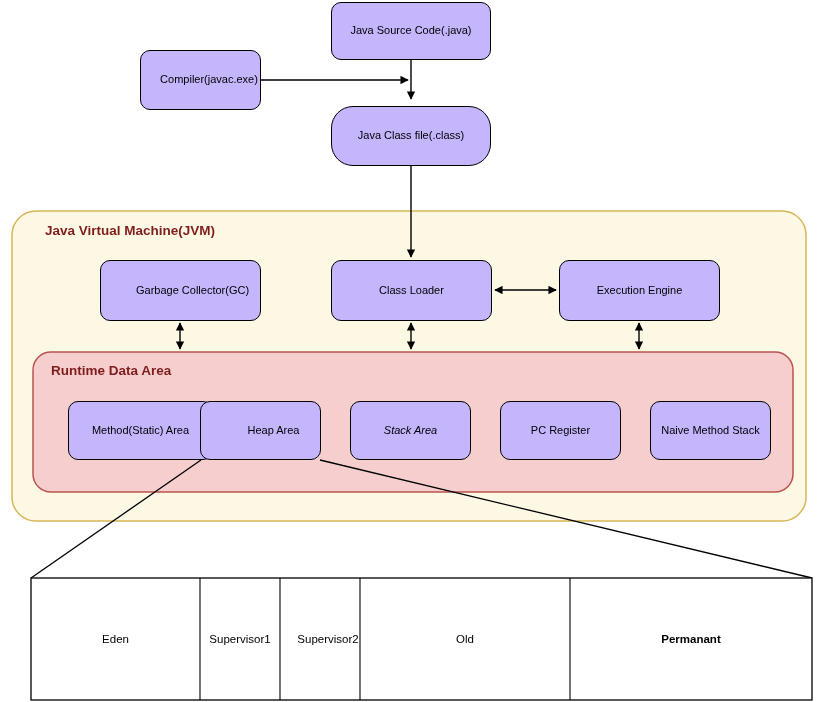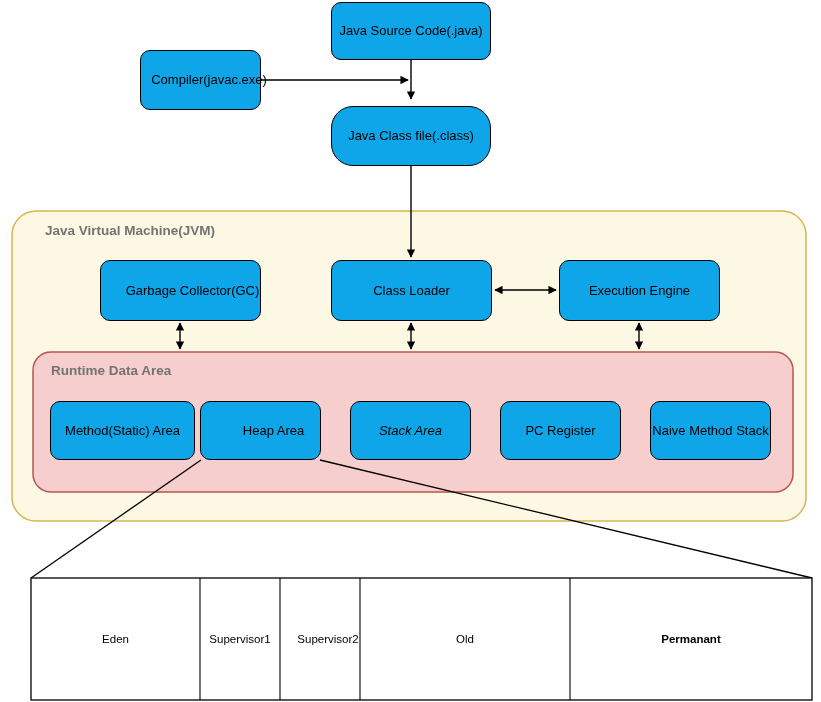--- a/index.html
+++ b/index.html
@@ -24,42 +24,42 @@
   #edge-layer {
     position: absolute;
     left: 0; top: 0;
     width: 821px;
     height: 702px;
   }
   
   .node {
     position: absolute;
     box-sizing: border-box;
-    background: #0ea5e9;
+    background: #c4b5fd;
     border: 1px solid #000000;
     border-radius: 10px;
     display: flex;
     align-items: center;
     justify-content: center;
     text-align: center;
-    font-size: 13px;
+    font-size: 11px;
     color: #000000;
     line-height: 1.2;
     padding: 2px 4px;
   }
   .node-label {
     display: block;
     white-space: nowrap;
   }
   
   .group-title {
     position: absolute;
     font-size: 13.5px;
     font-weight: bold;
-    color: #737373;
+    color: #7f1d1d;
     white-space: nowrap;
   }
   
   .heap-cell {
     position: absolute;
     box-sizing: border-box;
     display: flex;
     align-items: center;
     justify-content: center;
     text-align: center;
@@ -133,21 +133,21 @@
   <div class="node" style="left:331px; top:260px; width:161px; height:61px;">
     <span class="node-label">Class Loader</span>
   </div>
 
   <div class="node" style="left:559px; top:260px; width:161px; height:61px;">
     <span class="node-label">Execution Engine</span>
   </div>
 
   <div class="group-title" style="left:51px; top:363px;">Runtime Data Area</div>
 
-  <div class="node" style="left:50px; top:401px; width:145px; height:59px;">
+  <div class="node" style="left:68px; top:401px; width:145px; height:59px;">
     <span class="node-label">Method(Static) Area</span>
   </div>
 
   <div class="node" style="left:200px; top:401px; width:121px; height:59px;padding-left:30px;">
     <span class="node-label">Heap Area</span>
   </div>
 
   <div class="node" style="left:350px; top:401px; width:121px; height:59px;font-style:italic;">
     <span class="node-label">Stack Area</span>
   </div>

